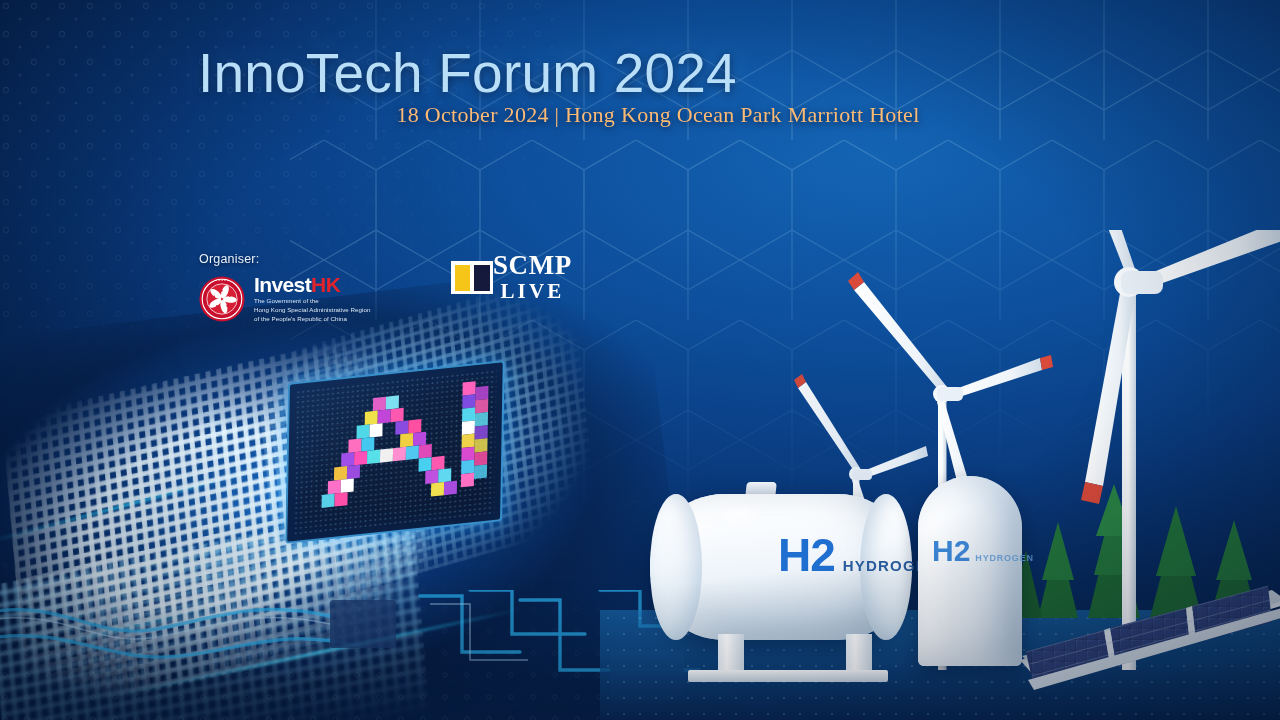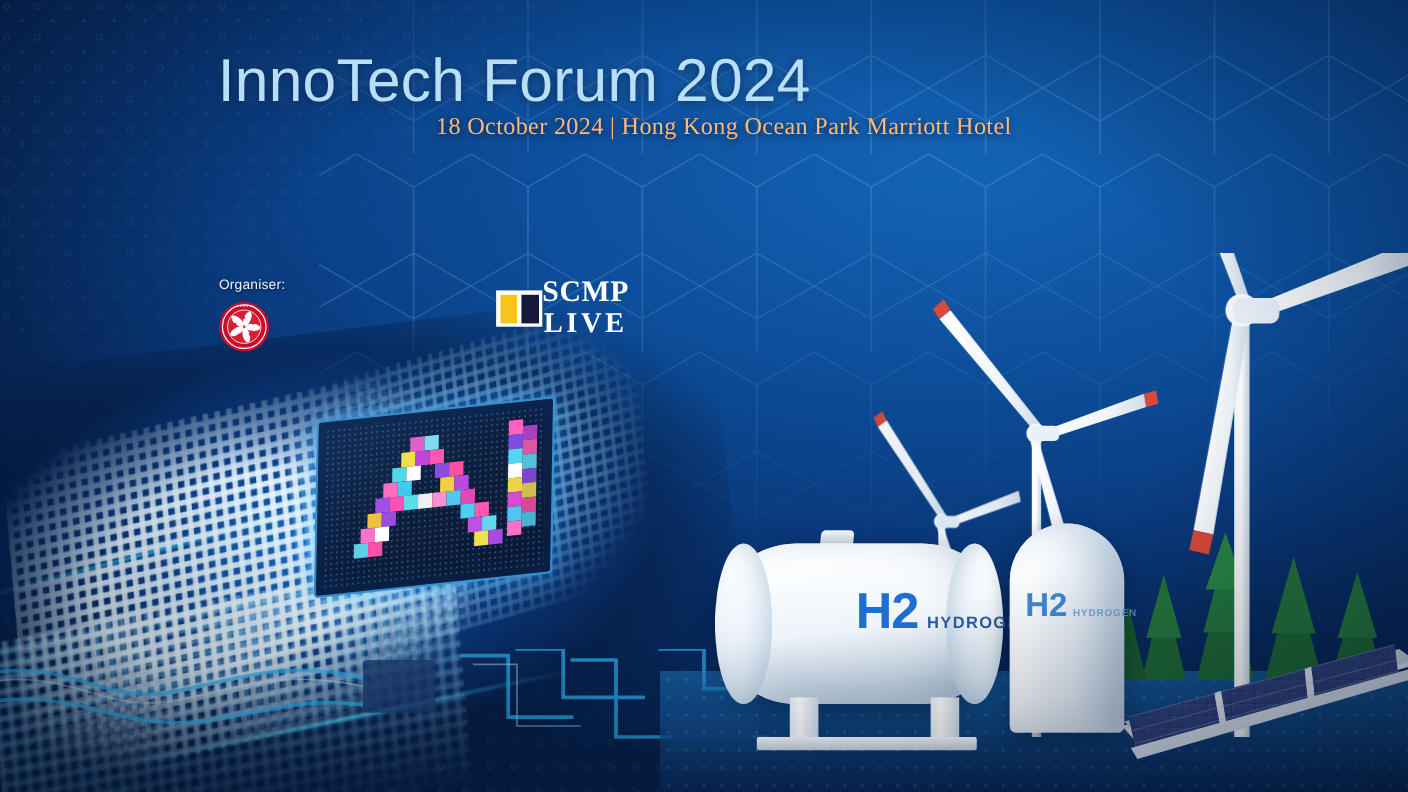--- a/index.html
+++ b/index.html
@@ -214,21 +214,21 @@
   .ihk-invest{ color:#ffffff; }
   .ihk-hk{ color:#e2232b; }
   .ihk-gov{ margin-top:2px; font-size:6.2px; line-height:1.42; color:#dbe7f2; letter-spacing:.05px; font-family:"Liberation Sans",sans-serif;}
 
   .scmp-row{ display:flex; align-items:center; gap:0; }
   .scmp-mark{ width:42px; height:33px; background:#ffffff; padding:3.5px; display:flex; gap:3.5px; }
   .scmp-y{ flex:1; background:#f5c518; }
   .scmp-n{ flex:1; background:#15193c; }
   .scmp-txt{ font-family:"Liberation Serif", serif; color:#ffffff; }
   .scmp-top{ font-size:27px; font-weight:700; letter-spacing:.6px; line-height:1; }
-  .scmp-bot{ font-size:26px; font-weight:700; letter-spacing:3.2px; line-height:1.18; text-align:center;}
+  .scmp-bot{ font-size:21px; font-weight:700; letter-spacing:3.2px; line-height:1.18; text-align:center;}
 </style>
 </head>
 <body>
 
 <div id="stage">
 
   <div class="bg-base"></div>
 
   <svg class="dotgrid" viewBox="0 0 560 330">
     <defs>
@@ -539,20 +539,30 @@
               <circle cx="17" cy="-6" r="1.7"></circle>
               <circle cx="11" cy="15" r="1.7"></circle>
               <circle cx="-11" cy="15" r="1.7"></circle>
               <circle cx="-17" cy="-6" r="1.7"></circle>
             </g>
           </g>
           <g fill="#ffffff" font-size="5.4" font-family="Liberation Sans, sans-serif">
             <text x="50" y="11" text-anchor="middle">★ ★ ★ ★ ★</text>
           </g>
         </svg>
+        <div class="ihk-text">
+          <div class="ihk-word">
+            <span class="ihk-invest">Invest</span><span class="ihk-hk">HK</span>
+          </div>
+          <div class="ihk-gov">
+            <div>The Government of the</div>
+            <div>Hong Kong Special Administrative Region</div>
+            <div>of the People's Republic of China</div>
+          </div>
+        </div>
       </div>
     </div>
 
     <div class="pcol-media">
       <div class="scmp-row">
         <div class="scmp-mark">
           <div class="scmp-y"></div>
           <div class="scmp-n"></div>
         </div>
         <div class="scmp-txt">

